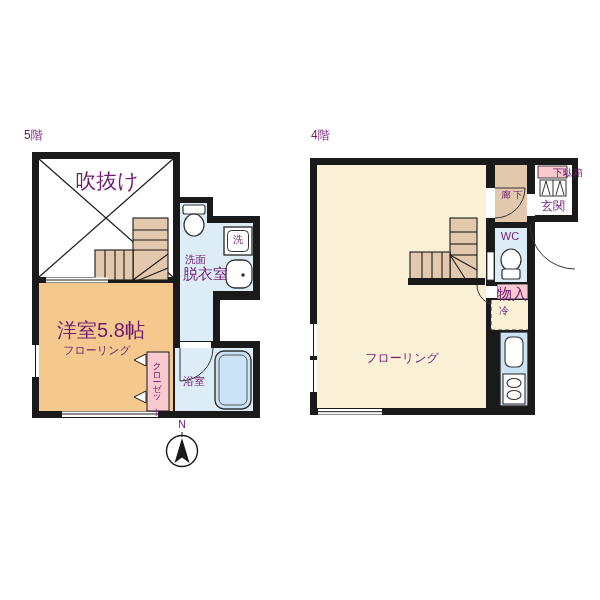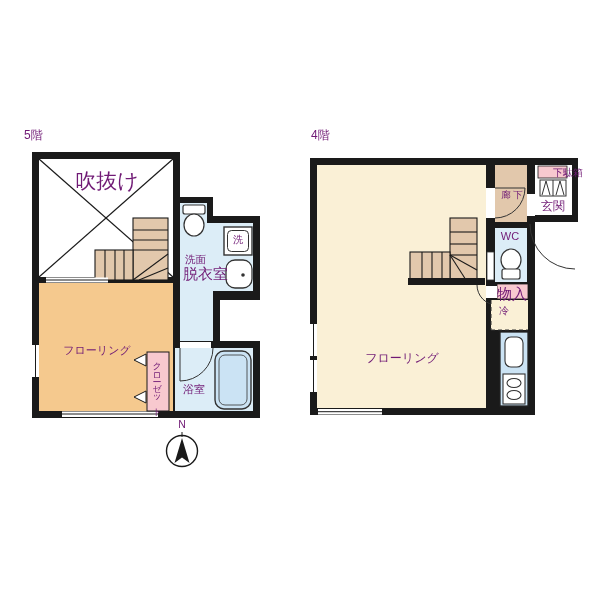--- a/index.html
+++ b/index.html
@@ -153,26 +153,27 @@
         <line x1="8.5" y1="176" x2="8.5" y2="208" stroke="#1a1a1a" stroke-width="1"></line>
     <rect x="5" y="212" width="7" height="32" fill="#fff"></rect>
         <line x1="8.5" y1="212" x2="8.5" y2="244" stroke="#1a1a1a" stroke-width="1"></line>
     <rect x="13" y="261" width="64" height="5.5" fill="#fff"></rect>
         <line x1="13" y1="263.7" x2="77" y2="263.7" stroke="#1a1a1a" stroke-width="1"></line>
   </g>
 </svg>
 
 <div class="lbl" style="left:24px;top:129px;font-size:12px">5階</div>
 <div class="lbl ctr" style="left:107px;top:170px;font-size:21px">吹抜け</div>
+<div class="lbl ctr" style="left:101px;top:320px;font-size:20px">洋室5.8帖</div>
 <div class="lbl ctr" style="left:97px;top:345px;font-size:11px">フローリング</div>
 <div class="lbl vert" style="left:152px;top:355px;font-size:9px;letter-spacing:1px">クローゼット</div>
 <div class="lbl" style="left:185px;top:254px;font-size:10.5px">洗面</div>
 <div class="lbl" style="left:183px;top:266px;font-size:15px">脱衣室</div>
 <div class="lbl ctr" style="left:238px;top:235px;font-size:10px">洗</div>
-<div class="lbl" style="left:183px;top:384px;font-size:11px">浴室</div>
+<div class="lbl" style="left:183px;top:376px;font-size:11px">浴室</div>
 
 <div class="lbl" style="left:311px;top:129px;font-size:12px">4階</div>
 <div class="lbl ctr" style="left:402px;top:352px;font-size:12px">フローリング</div>
 <div class="lbl ctr" style="left:512px;top:190px;font-size:9.5px">廊 下</div>
 <div class="lbl ctr" style="left:568px;top:168px;font-size:10px">下駄箱</div>
 <div class="lbl" style="left:541px;top:200px;font-size:12px">玄関</div>
 <div class="lbl ctr" style="left:510px;top:231px;font-size:11px">WC</div>
 <div class="lbl ctr" style="left:512px;top:286px;font-size:15px">物入</div>
 <div class="lbl" style="left:499px;top:306px;font-size:10px">冷</div>
 

